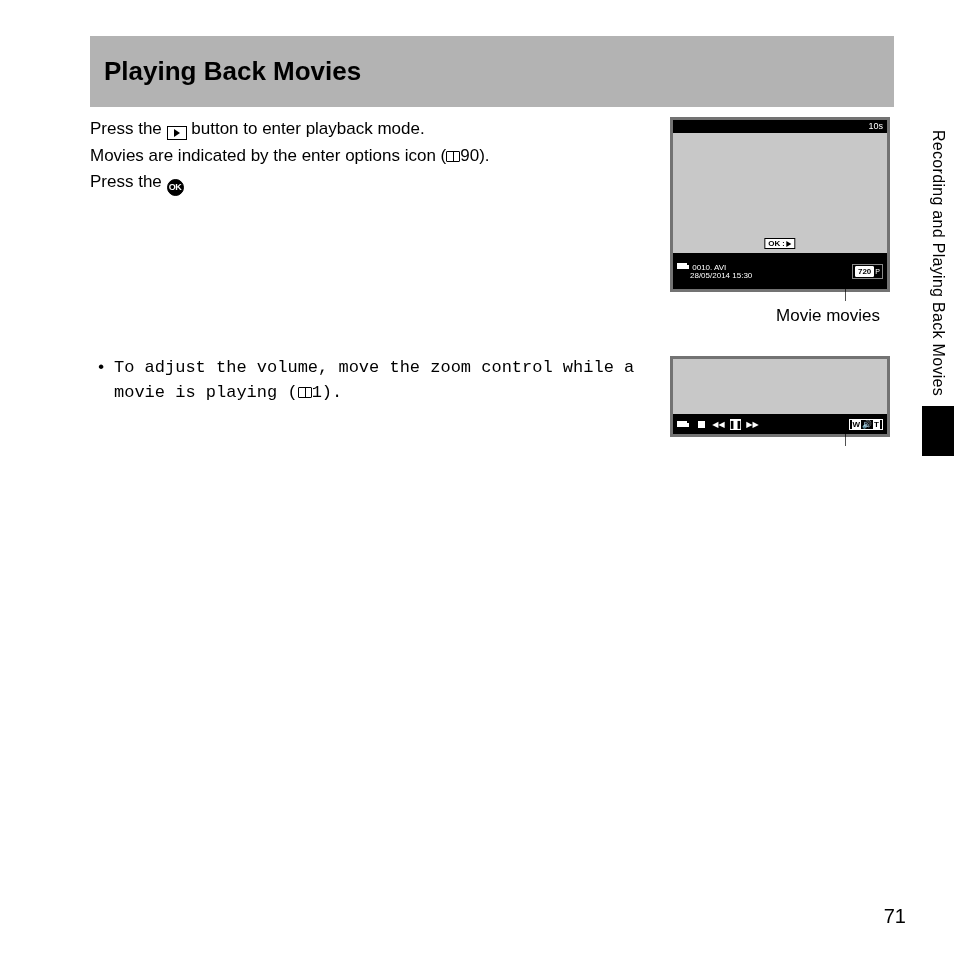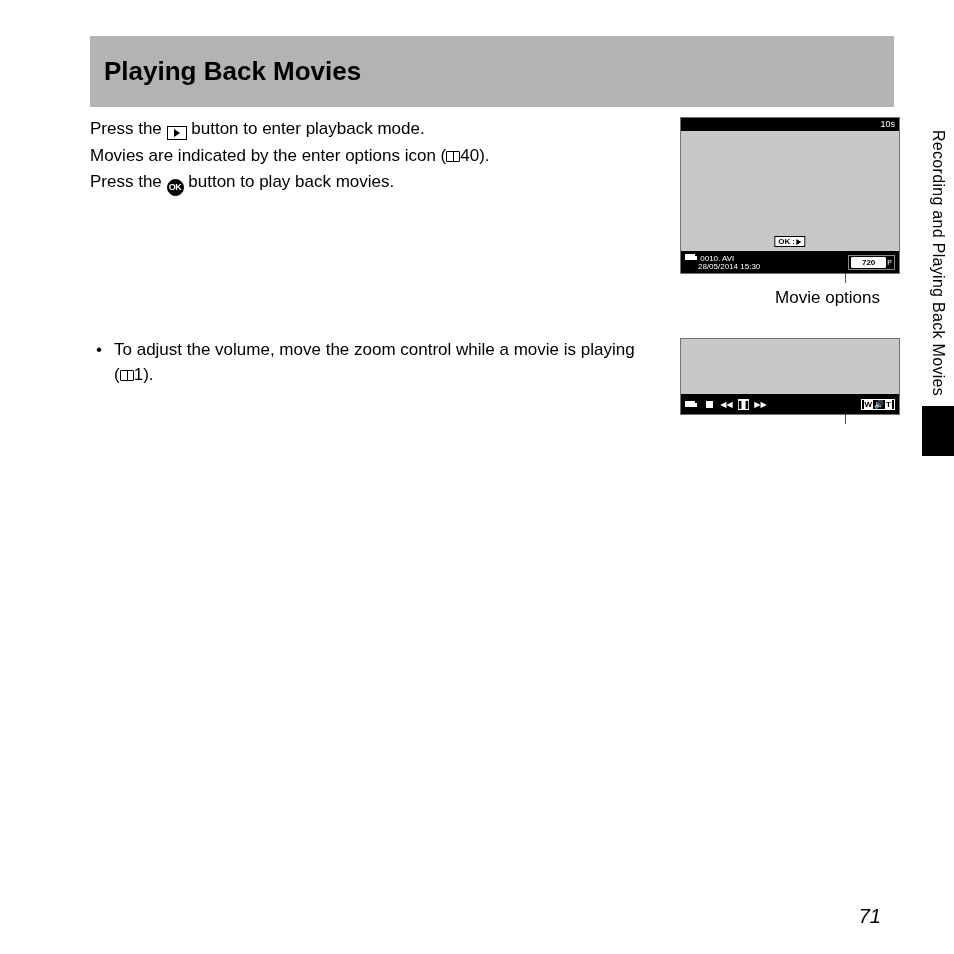--- a/index.html
+++ b/index.html
@@ -28,23 +28,23 @@
   .content-row {
     display: flex;
     align-items: flex-start;
     justify-content: center;
   }
   .text-col { flex: 1; font-size: 17px; line-height: 1.45; }
   .para { margin-bottom: 2px; }
   .screen-col { width: 230px; }
   .screen {
     width: 220px;
-    border: 1px solid #737373;
-    background: #000;
-    margin-left: 16px;
+    border: 3px solid #737373;
+    background: #000;
+    margin-left: 6px;
   }
   .screen .top-strip {
     background: #000;
     color: #fff;
     font-size: 9px;
     text-align: right;
     padding: 1px 4px;
     height: 13px;
   }
   .screen .view {
@@ -68,30 +68,30 @@
     gap: 2px;
   }
   .screen .bottom-strip {
     background: #000;
     color: #fff;
     font-size: 8px;
     display: flex;
     justify-content: space-between;
     align-items: center;
     padding: 2px 4px;
-    height: 22px;
+    height: 36px;
     position: relative;
   }
   .bottom-left { line-height: 1; }
   .res-badge {
     background: #fff;
     color: #000;
     font-size: 8px;
     font-weight: 700;
-    padding: 0 10px;
+    padding: 0 2px;
     border: 1px solid #fff;
     border-radius: 1px;
   }
   .res-wrap {
     border: 1px solid #888;
     padding: 1px 2px;
     display: flex;
     align-items: center;
     gap: 1px;
   }
@@ -115,20 +115,21 @@
     gap: 20px;
     align-items: flex-start;
     margin-top: 30px;
   }
   .bullet-text {
     flex: 1;
     font-size: 17px;
     line-height: 1.45;
     padding-left: 24px;
     position: relative;
+    font-family: Liberation Mono, monospace;
   }
   .bullet-text::before {
     content: "•";
     position: absolute;
     left: 6px;
     top: 0;
   }
 
   .screen2 .view { height: 55px; background: #c8c8c8; }
   .ctrl-strip {
@@ -174,22 +175,21 @@
   }
   .side-block {
     width: 32px;
     height: 50px;
     background: #000;
   }
 
   .page-num {
     position: absolute;
     bottom: 26px;
-    right: 73px;
-    font-style: italic;
+    right: 48px;
     font-size: 20px;
   }
 
   .icon-inline {
     display: inline-flex;
     vertical-align: -3px;
   }
   .icon-play-frame {
     border: 1.5px solid #000;
     width: 20px; height: 14px;
@@ -255,26 +255,26 @@
   <div class="content-row">
     <div class="text-col">
       <div class="para">
         <span>Press the </span><span class="icon-inline">
             <span class="icon-play-frame">
               <span class="tri-r"></span>
             </span>
           </span><span> button to enter playback mode.</span>
       </div>
       <div class="para">
-        <span>Movies are indicated by the enter options icon (</span><span class="icon-book"></span><span>40</span><span>).</span>
+        <span>Movies are indicated by the enter options icon (</span><span class="icon-book"></span><span>90</span><span>).</span>
       </div>
       <div class="para">
         <span>Press the </span><span class="icon-inline">
             <span class="icon-ok">OK</span>
-          </span><span> button to play back movies.</span>
+          </span>
       </div>
     </div>
 
     <div class="screen-col">
       <div class="screen">
         <div class="top-strip"><span>10s</span></div>
         <div class="view">
           <div class="ok-badge">
             <span>OK</span>
               <span style="font-size:7px">:</span>
@@ -287,21 +287,21 @@
             <span>0010. AVI</span><br>
             <span style="margin-left:13px">28/05/2014  15:30</span>
           </div>
           <div class="res-wrap">
             <span class="res-badge">720</span>
               <span style="color:#fff;font-size:7px">P</span>
           </div>
         </div>
       </div>
       <div class="pointer-line">│</div>
-      <div class="caption">Movie options</div>
+      <div class="caption">Movie movies</div>
     </div>
   </div>
 
   <div class="bullet-row">
     <div class="bullet-text">
       <span>To adjust the volume, move the zoom control while a movie is playing (</span><span class="icon-book"></span><span>1</span><span>).</span>
     </div>
 
     <div class="screen-col">
       <div class="screen screen2">

